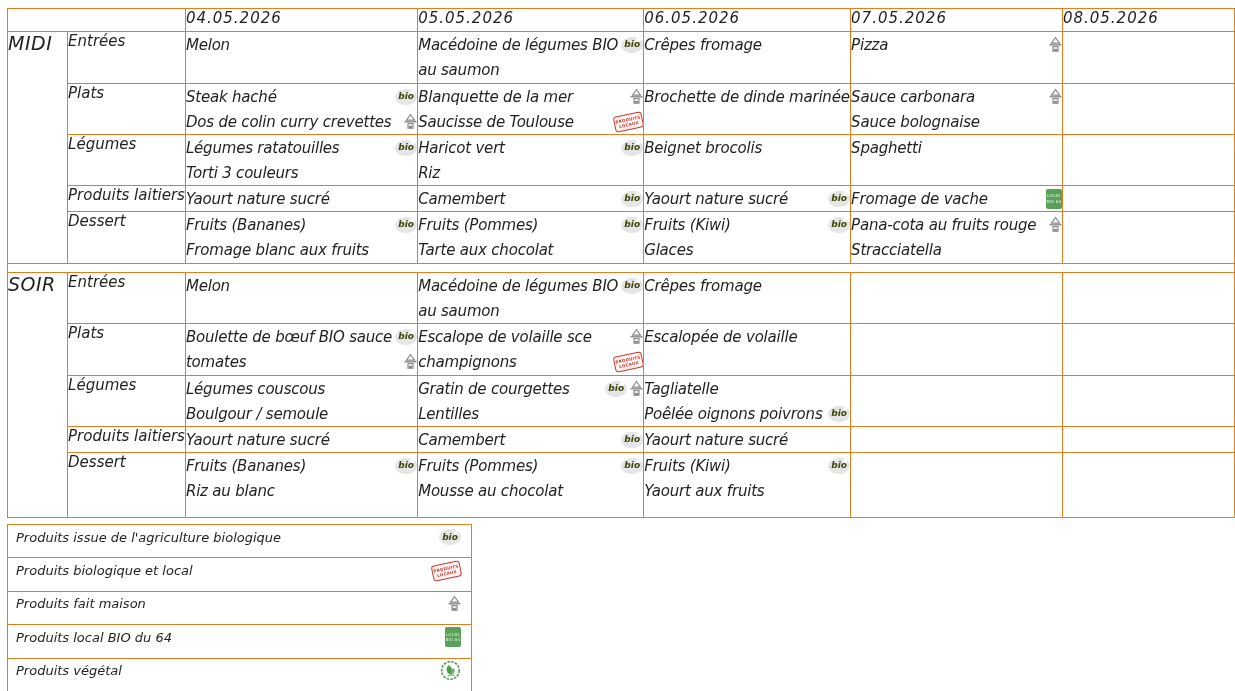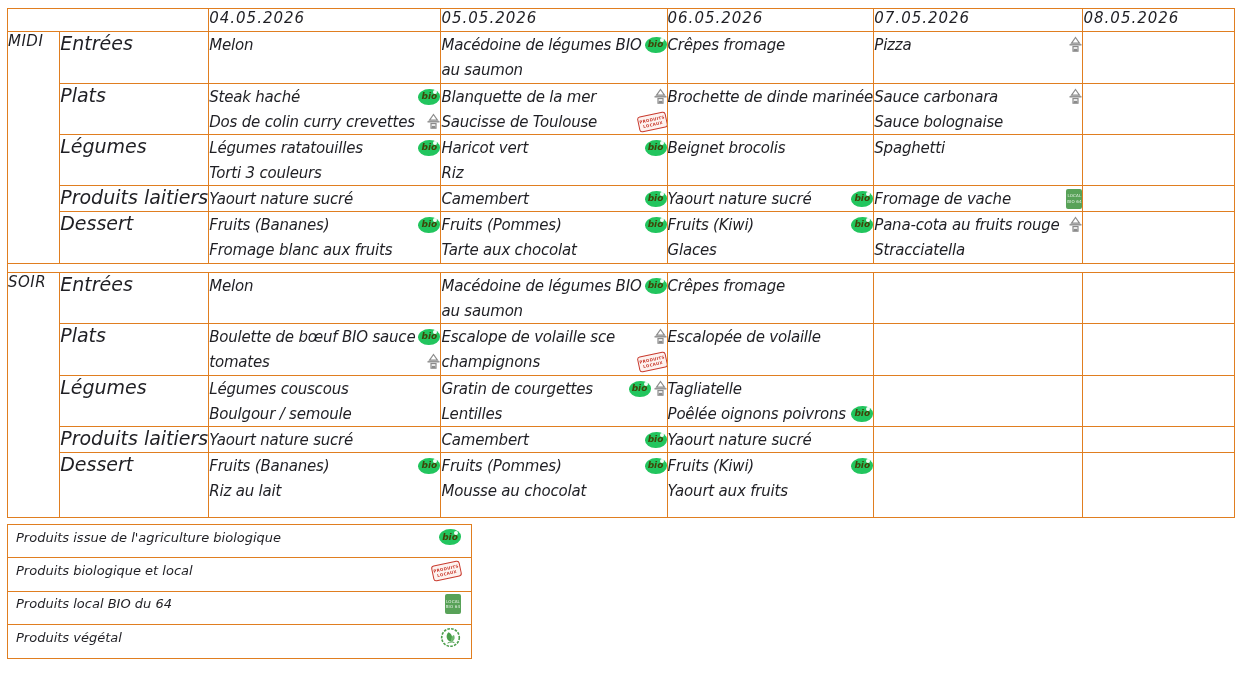--- a/index.html
+++ b/index.html
@@ -12,22 +12,22 @@
   table.menu{
     position:absolute;left:7px;top:8px;
     border-collapse:collapse;table-layout:fixed;
   }
   table.menu th,table.menu td{
     border:1px solid #E07E20;padding:0;vertical-align:top;
     font-weight:normal;text-align:left;overflow:hidden;
   }
   th.date{font-size:15px;text-align:center;vertical-align:middle;letter-spacing:1px;}
   th.corner{border:1px solid #E07E20;}
-  th.section{font-size:15px;text-align:center;vertical-align:middle;letter-spacing:.5px;font-style:italic;}
-  td.category{font-size:19px;padding:3px 2px 0 8px;white-space:nowrap;}
+  th.section{font-size:19px;text-align:center;vertical-align:middle;letter-spacing:.5px;font-style:italic;}
+  td.category{font-size:15px;padding:3px 2px 0 8px;white-space:nowrap;}
   td.menu-cell{padding:2px 5px 0 7px;}
   td.sep{height:8px;border:1px solid #E07E20;}
   .line{height:25px;display:flex;align-items:center;gap:3px;}
   .line .txt{font-size:15px;white-space:nowrap;letter-spacing:-0.2px;}
   .icons{margin-left:auto;display:flex;align-items:center;gap:3px;flex-shrink:0;}
   
   .legend{
     position:absolute;left:7px;top:524px;width:465px;
     border-top:1px solid #E07E20;box-sizing:border-box;
   }
@@ -35,21 +35,21 @@
     box-sizing:border-box;height:33.4px;
     border:1px solid #E07E20;border-top:none;
     display:flex;align-items:center;padding:0 10px 8px 8px;
     background:#fff;
   }
   .legend-row .legend-label{font-size:13px;white-space:nowrap;}
   .legend-row .icons{margin-left:auto;}
   
   .ic{display:inline-flex;align-items:center;justify-content:center;flex-shrink:0;}
   .ic-bio{
-    width:22px;height:16px;background:#22c55e;
+    width:22px;height:16px;background:#e5e5e5;
     border-radius:52% 46% 50% 48%;position:relative;
     color:#3f4408;font-size:9px;font-weight:bold;font-style:italic;
     line-height:1;
   }
   .ic-bio::after{
     content:"";position:absolute;top:1.5px;right:3px;width:4px;height:4px;
     background:#ffffff;border-radius:50%;opacity:.95;
   }
   .ic-stamp{
     width:27px;height:14px;border:1.5px solid #C93A2E;border-radius:3px;
@@ -511,21 +511,21 @@
         <td class="menu-cell">
           <div class="line">
             <span class="txt">Fruits (Bananes)</span>
             <span class="icons">
               <span class="ic ic-bio">
                 <span>bio</span>
               </span>
             </span>
           </div>
           <div class="line">
-            <span class="txt">Riz au lait</span>
+            <span class="txt">Riz au blanc</span>
           </div>
         </td>
         <td class="menu-cell">
           <div class="line">
             <span class="txt">Fruits (Pommes)</span>
             <span class="icons">
               <span class="ic ic-bio">
                 <span>bio</span>
               </span>
             </span>
@@ -561,20 +561,33 @@
           <span>bio</span>
         </span>
       </span>
     </div>
     <div class="legend-row">
       <span class="legend-label">Produits biologique et local</span>
       <span class="icons">
         <span class="ic ic-stamp">
           <span>PRODUITS</span>
           <span>LOCAUX</span>
+        </span>
+      </span>
+    </div>
+    <div class="legend-row">
+      <span class="legend-label">Produits fait maison</span>
+      <span class="icons">
+        <span class="ic ic-fm">
+          <svg width="13" height="17" viewBox="0 0 13 17">
+            <path d="M6.5 1.5 L10.5 7.2 H2.5 Z" fill="none" stroke="#8b8b8b" stroke-width="1.2"></path>
+            <line x1="0.5" y1="8.8" x2="12.5" y2="8.8" stroke="#8b8b8b" stroke-width="1.4"></line>
+            <rect x="4" y="10.6" width="5" height="4.6" fill="none" stroke="#8b8b8b" stroke-width="1.2"></rect>
+            <rect x="4.7" y="12.8" width="3.7" height="2.2" fill="#8b8b8b"></rect>
+          </svg>
         </span>
       </span>
     </div>
     <div class="legend-row">
       <span class="legend-label">Produits local BIO du 64</span>
       <span class="icons">
         <span class="ic ic-64">
           <span>LOCAL</span>
           <span>BIO 64</span>
         </span>

